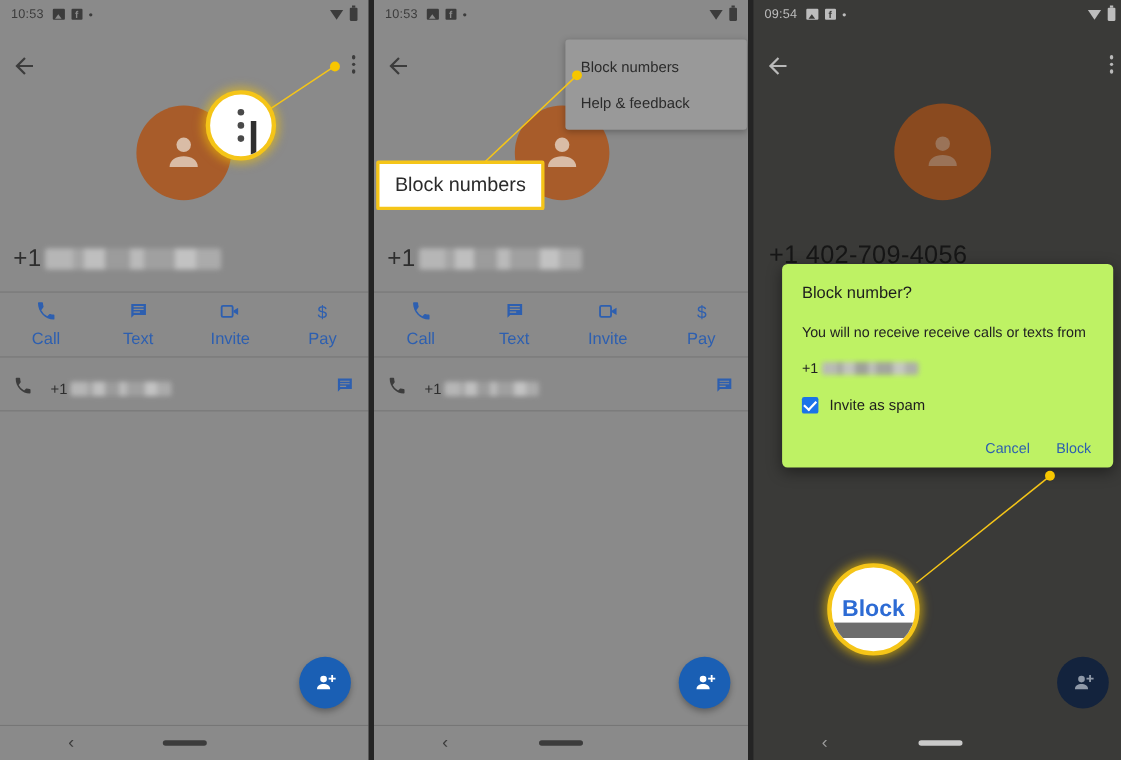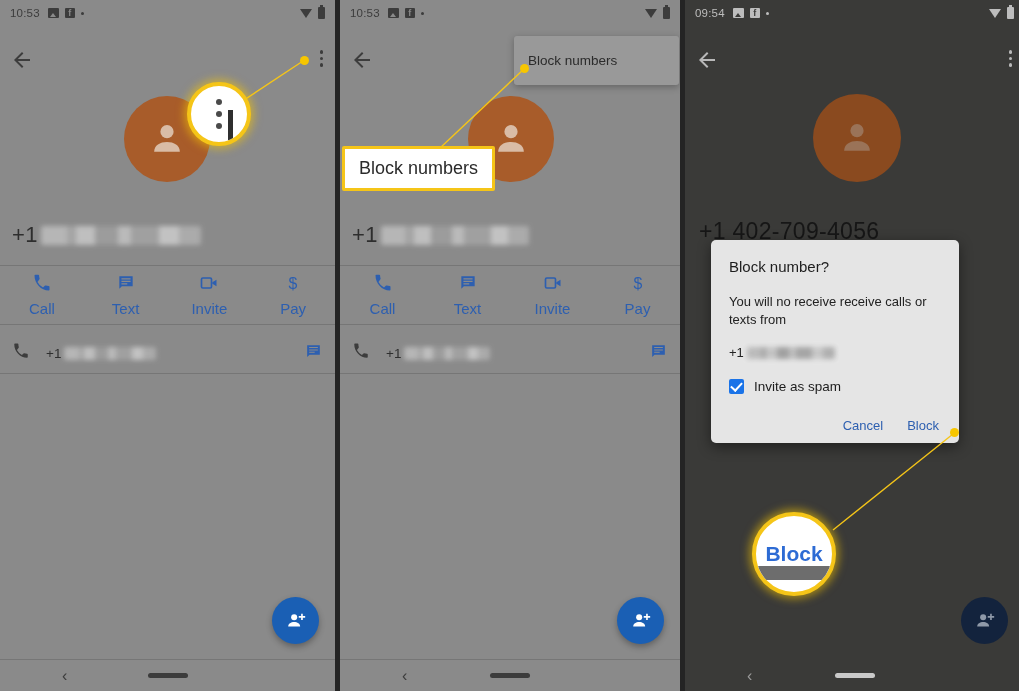--- a/index.html
+++ b/index.html
@@ -107,21 +107,21 @@
   .p3 .navbar .nb-pill{ background:#c9c9c9; }
 
   
   .menu{ position:absolute; left:174px; top:36px; width:165px; background:#999; border-radius:3px;
     box-shadow:0 2px 7px rgba(0,0,0,.28); padding:8px 0; }
   .menu .mi{ padding:9px 14px; font-size:13.5px; color:#2b2b2b; white-space:nowrap; }
 
   
   .callout{ position:absolute; left:2px; top:146px; background:#fff; border:3px solid #f5c518;
     padding:9px 14px; font-size:18px; color:#2b2b2b; border-radius:2px; white-space:nowrap; }
-  .dialog{ position:absolute; left:26px; top:240px; width:248px; background:#e5e5e5;
+  .dialog{ position:absolute; left:26px; top:240px; width:301px; background:#bef264;
     border-radius:5px; padding:18px 18px 10px; box-shadow:0 4px 14px rgba(0,0,0,.45); }
   .dlg-title{ font-size:15px; color:#1d1d1d; margin-bottom:18px; }
   .dlg-body{ font-size:13px; color:#222; line-height:1.4; }
   .dlg-num{ font-size:13px; color:#222; margin-top:16px; display:flex; align-items:center; }
   .dlg-check{ display:flex; align-items:center; gap:10px; margin-top:19px; }
   .cbox{ width:15px;height:15px;border-radius:2px;background:#1a73e8;position:relative;flex:0 0 auto;}
   .cbox:after{ content:"";position:absolute;left:4px;top:1px;width:5px;height:9px;
     border:solid #fff;border-width:0 2px 2px 0;transform:rotate(43deg); }
   .dlg-check span{ font-size:13.5px; color:#1d1d1d; }
   .dlg-actions{ display:flex; justify-content:flex-end; gap:24px; margin-top:24px;
@@ -357,20 +357,21 @@
     </div>
 
     <div class="divider" style="bottom:31px"></div>
     <div class="navbar">
       <span class="nb-back">‹</span>
       <span class="nb-pill"></span>
     </div>
 
     <div class="menu">
       <div class="mi">Block numbers</div>
+      <div class="mi">Help &amp; feedback</div>
     </div>
 
     <div class="hl-dot" style="left:180px; top:64px;"></div>
     <svg class="leader" style="left:0;top:0" width="340" height="220">
       <line x1="184" y1="69" x2="100" y2="148" stroke="#f5c518" stroke-width="1.4"></line>
     </svg>
     <div class="callout">Block numbers</div>
   </div>
 
   <div class="gap"></div>

